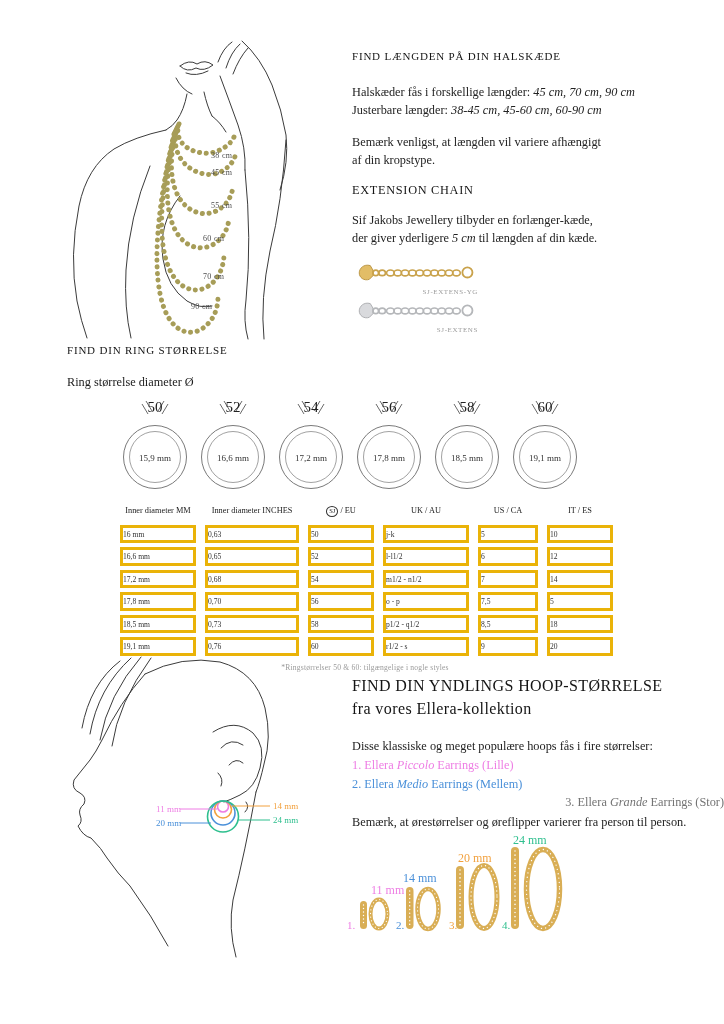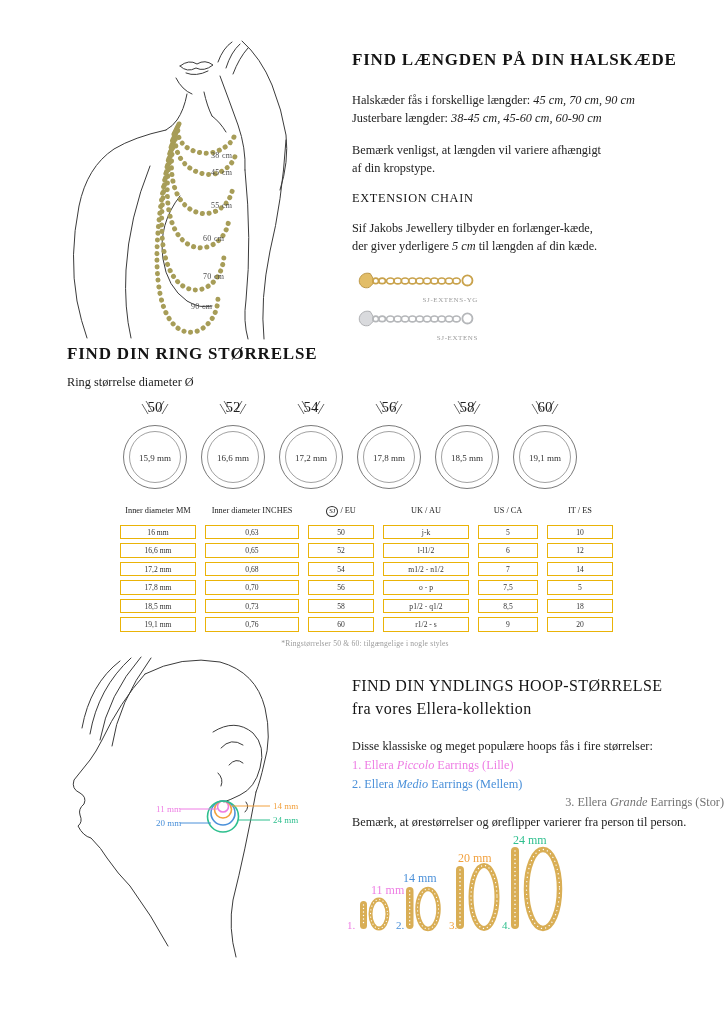--- a/index.html
+++ b/index.html
@@ -5,21 +5,21 @@
   * { margin:0; padding:0; box-sizing:border-box; }
   html,body { background:#ffffff; }
   body {
     width:724px; height:1024px; position:relative; overflow:hidden;
     font-family:"Liberation Serif","DejaVu Serif",serif; color:#1c1c1c;
   }
   .abs { position:absolute; }
 
   
   .neck-text { left:352px; top:50px; width:366px; }
-  .sec-title { font-size:17px; letter-spacing:.8px; font-weight:700; color:#141414; }
+  .sec-title { font-size:11px; letter-spacing:.8px; font-weight:400; color:#141414; }
   .neck-text .sec-title { margin-bottom:21px; }
   .bodyline { font-size:12.3px; line-height:1.5; color:#222; }
   .bodyline em { font-style:italic; }
   .block-gap { margin-bottom:13px; }
   .sub-title { font-size:12.3px; letter-spacing:.7px; margin:13px 0 13px; color:#141414; }
   .chain-wrap { width:130px; margin-top:13px; }
   .chain-wrap.silver { margin-top:3px; }
   .sku { font-size:7px; letter-spacing:.6px; color:#9c9c9c; text-align:right; padding-right:4px; margin-top:1px; }
 
   
@@ -30,21 +30,21 @@
   .ring-title { left:67px; top:344px; }
   .ring-sub { left:67px; top:375px; font-size:12.3px; }
   .ring-row { left:116px; top:396px; display:flex; }
   .ring-fig { width:78px; height:102px; position:relative; }
 
   
   .size-table { left:120px; top:506px; width:490px; }
   .tgrid { display:grid; grid-template-columns:76px 94px 66px 86px 60px 66px; column-gap:9px; row-gap:4px; }
   .thead { font-size:8.3px; text-align:center; color:#222; padding-bottom:4px; white-space:nowrap; }
   .sj-circ { display:inline-block; border:1px solid #333; border-radius:50%; font-size:6.5px; padding:1px 2px; line-height:1; }
-  .tcell { border:1px solid #eab308; font-size:7.6px; color:#333; text-align:center; padding:3px 0 2px; line-height:1; }
+  .tcell { border:3px solid #eab308; font-size:7.6px; color:#333; padding:3px 0 2px; line-height:1; }
   .footnote { font-size:7.6px; color:#9a9a9a; text-align:center; margin-top:7px; letter-spacing:.2px; }
 
   
   .head-illo { left:60px; top:652px; width:280px; height:310px; }
   .hoop-text { left:352px; top:674px; width:372px; }
   .hoop-title { font-size:16px; line-height:1.45; letter-spacing:.4px; color:#141414; margin-bottom:17px; }
   .hoop-intro { font-size:12.3px; line-height:1.5; color:#222; }
   .hoop-item { font-size:12.3px; line-height:1.52; }
   .hoop-item em { font-style:italic; }
   .hoop-note { font-size:12.3px; line-height:1.5; color:#222; margin-top:1px; }

